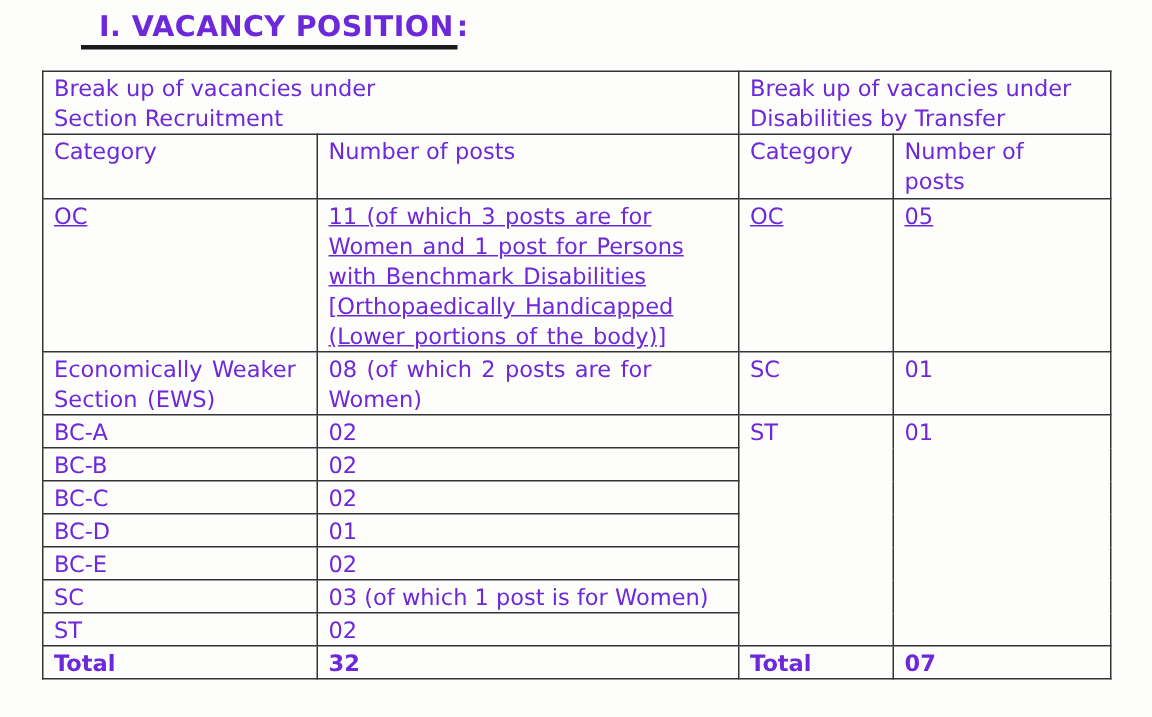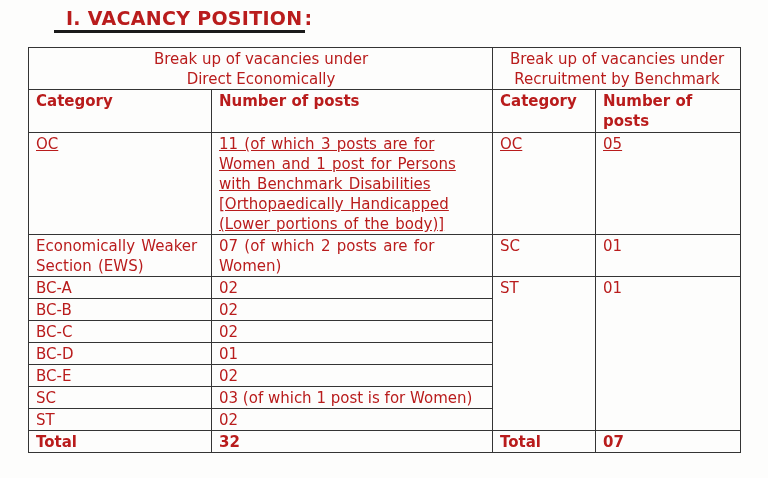--- a/index.html
+++ b/index.html
@@ -2,21 +2,21 @@
 <html><head>
 <meta charset="utf-8">
 <style>
   html, body { margin: 0; padding: 0; background: #ffffff; }
   .page {
     position: relative;
     width: 768px;
     height: 478px;
     background: #fdfdfc;
     font-family: "DejaVu Sans", "Liberation Sans", sans-serif;
-    color: #b91c1c;
+    color: #6d28d9;
     overflow: hidden;
   }
   .title {
     position: absolute;
     top: 7px;
     left: 54px;
     font-size: 19px;
     font-weight: 700;
     letter-spacing: 0.3px;
     white-space: nowrap;
@@ -37,22 +37,22 @@
   table.vacancy td, table.vacancy th {
     border: 1.6px solid #343434;
     font-size: 15px;
     line-height: 20px;
     padding: 1px 6px 0 7px;
     vertical-align: top;
     text-align: left;
     font-weight: 400;
     overflow: hidden;
   }
-  table.vacancy th { font-weight: 700; }
-  tr.row-groupheader td { text-align: center; height: 40px; }
+  table.vacancy th { font-weight: 400; }
+  tr.row-groupheader td { height: 40px; }
   tr.row-colheader   { height: 43px; }
   tr.row-oc          { height: 101px; text-decoration: underline; }
   tr.row-ews         { height: 41px; padding-left: 32px; }
   tr.row-small       { height: 21px; }
   tr.row-total       { height: 20px; margin-left: 45px; }
   tr.row-total td    { font-weight: 700; }
   .just { text-align: justify; word-spacing: 1.5px; }
   .cen  { text-align: center; }
   .wrap-line { display: block; }
 </style>
@@ -70,25 +70,25 @@
       <col style="width:183px">
       <col style="width:281px">
       <col style="width:103px">
       <col style="width:145px">
     </colgroup>
 
     <tbody>
         <tr class="row-groupheader">
       <td colspan="2">
         <span class="wrap-line">Break up of vacancies under</span>
-        <span class="wrap-line">Direct Economically</span>
+        <span class="wrap-line">Section Recruitment</span>
       </td>
       <td colspan="2">
         <span class="wrap-line">Break up of vacancies under</span>
-        <span class="wrap-line">Recruitment by Benchmark</span>
+        <span class="wrap-line">Disabilities by Transfer</span>
       </td>
     </tr>
 
     <tr class="row-colheader">
       <th>Category</th>
       <th>Number of posts</th>
       <th class="cen">Category</th>
       <th>
         <span class="wrap-line">Number of</span>
         <span class="wrap-line">posts</span>
@@ -97,21 +97,21 @@
 
     <tr class="row-oc">
       <td>OC</td>
       <td class="just">11 (of which 3 posts are for Women and 1 post for Persons with Benchmark Disabilities [Orthopaedically Handicapped (Lower portions of the body)]</td>
       <td class="cen">OC</td>
       <td>05</td>
     </tr>
 
     <tr class="row-ews">
       <td class="just">Economically Weaker Section (EWS)</td>
-      <td class="just">07 (of which 2 posts are for Women)</td>
+      <td class="just">08 (of which 2 posts are for Women)</td>
       <td class="cen">SC</td>
       <td>01</td>
     </tr>
 
     <tr class="row-small">
       <td>BC-A</td>
       <td>02</td>
       <td class="cen" rowspan="7">ST</td>
       <td rowspan="7">01</td>
     </tr>

